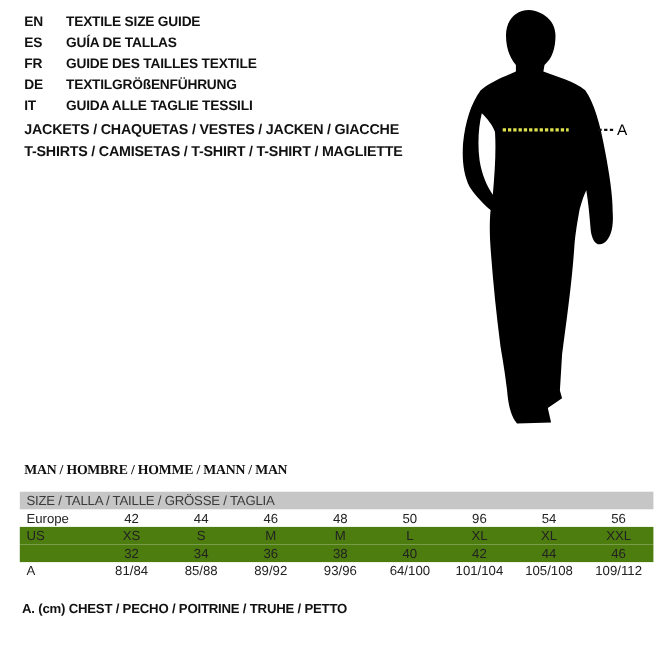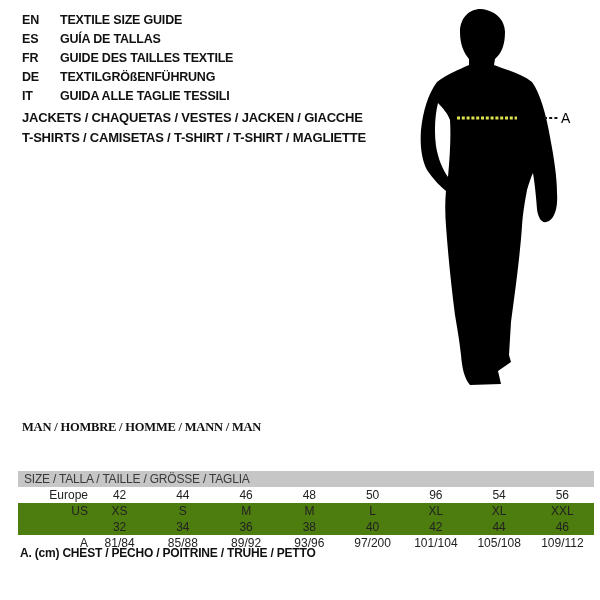--- a/index.html
+++ b/index.html
@@ -18,25 +18,25 @@
   .categories{position:absolute;left:22px;top:108px;font-size:13px;font-weight:bold;line-height:20px;letter-spacing:-0.2px;}
 
   
   .figure-svg{position:absolute;left:402px;top:6px;width:172px;height:382px;}
   .measure-label{position:absolute;left:561px;top:110px;font-size:14px;color:#000;letter-spacing:0;}
 
   
   .section-label{position:absolute;left:22px;top:420px;font-size:12.5px;font-weight:bold;letter-spacing:-0.2px;font-family:Liberation Serif, serif;}
 
   
-  .size-table{position:absolute;left:18px;top:447px;width:576px;font-size:12px;color:#222;margin-top:24px;}
+  .size-table{position:absolute;left:18px;top:447px;width:576px;font-size:12px;color:#222;}
   .thead{height:16px;line-height:16px;background:#c6c6c6;padding-left:6px;color:#3a3a3a;letter-spacing:-0.2px;}
   .trow{display:grid;grid-template-columns:70px repeat(8,1fr);height:16px;line-height:16px;}
   .trow.band{background:#4d7c0f;}
-  .tlabel{padding-left:6px;text-align:right;}
+  .tlabel{padding-left:6px;text-align:left;}
   .tcell{text-align:center;}
 
   
   .footnote{position:absolute;left:20px;top:546px;font-size:12px;font-weight:bold;letter-spacing:-0.2px;}
 </style>
 </head>
 <body>
 
 <div class="canvas">
 
@@ -150,21 +150,21 @@
       <div class="tcell">44</div>
       <div class="tcell">46</div>
     </div>
 
     <div class="trow">
       <div class="tlabel">A</div>
       <div class="tcell">81/84</div>
       <div class="tcell">85/88</div>
       <div class="tcell">89/92</div>
       <div class="tcell">93/96</div>
-      <div class="tcell">97/200</div>
+      <div class="tcell">64/100</div>
       <div class="tcell">101/104</div>
       <div class="tcell">105/108</div>
       <div class="tcell">109/112</div>
     </div>
   </div>
 
   <div class="footnote">A. (cm) CHEST / PECHO / POITRINE / TRUHE / PETTO</div>
 
 </div>
 

